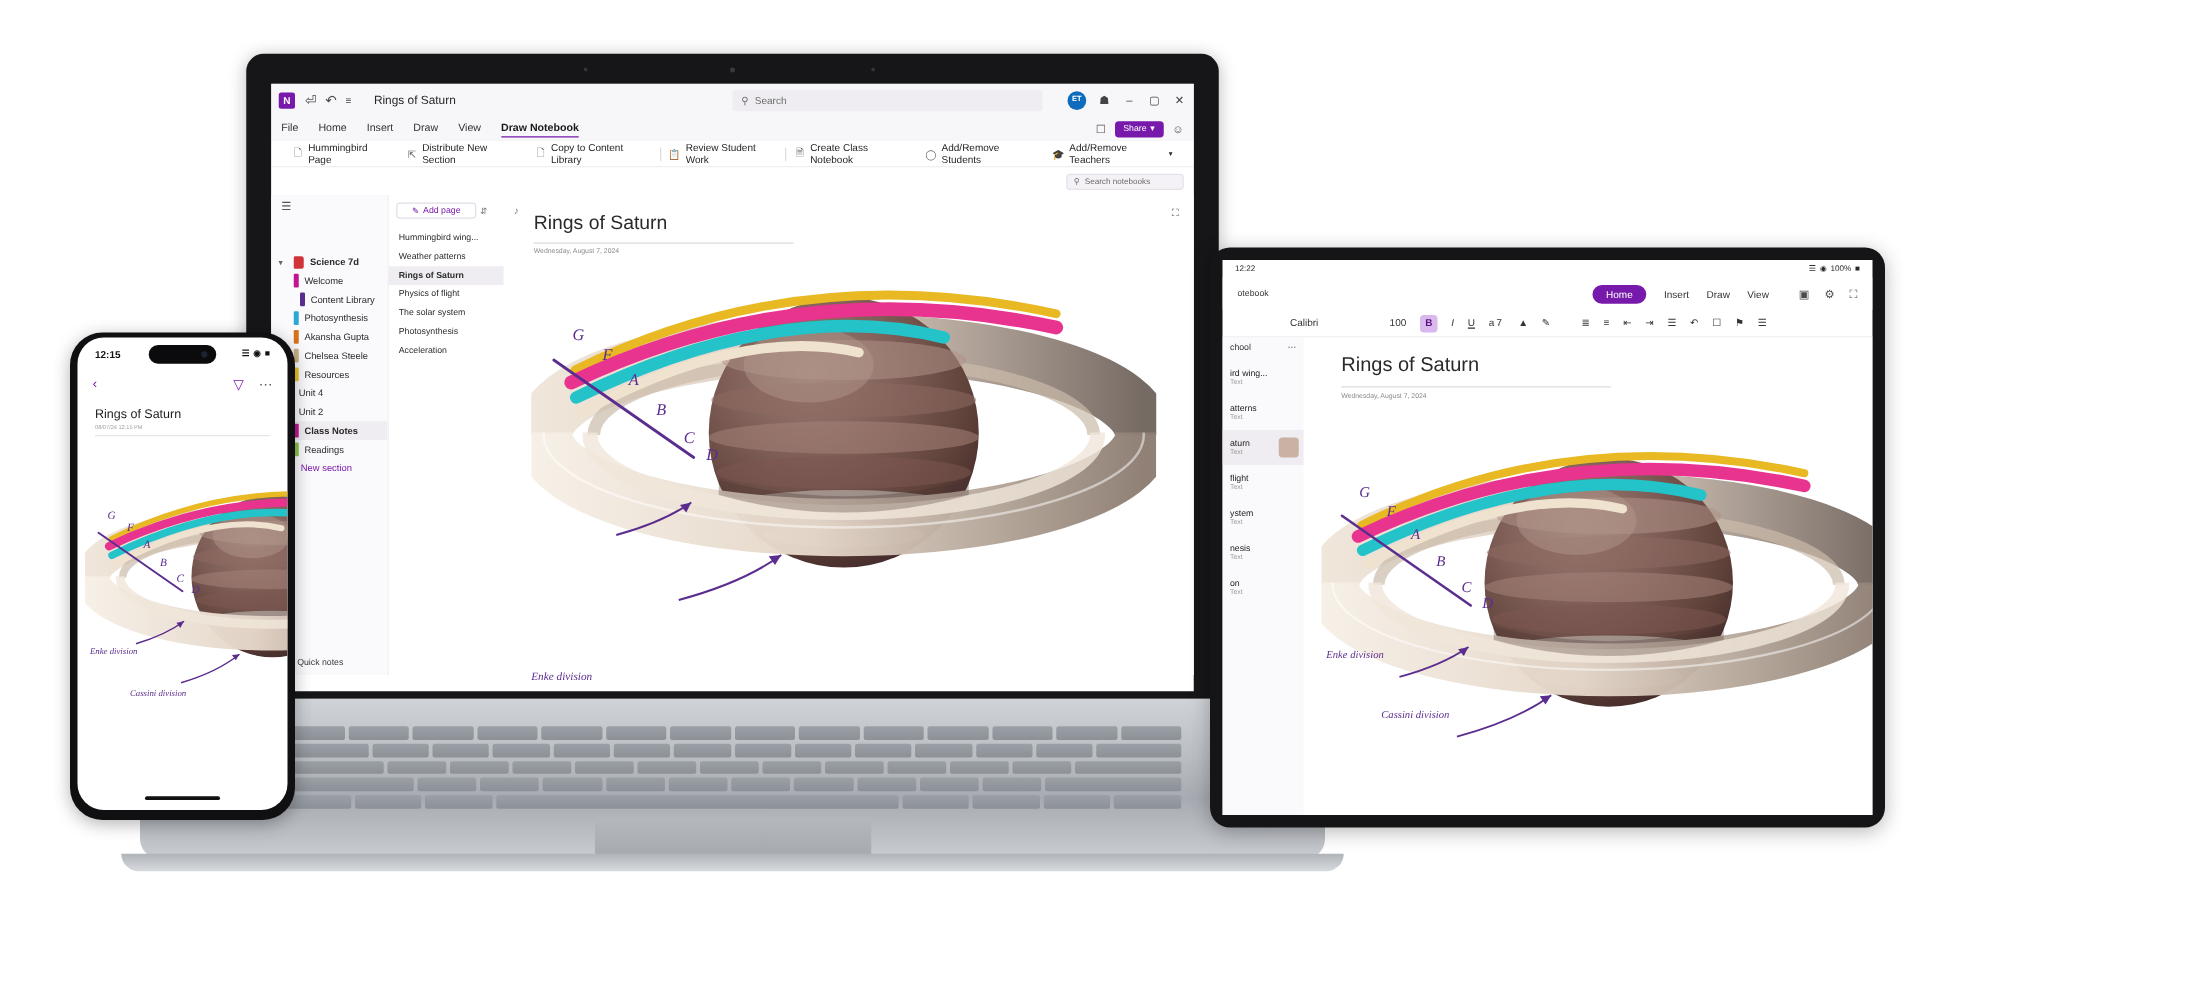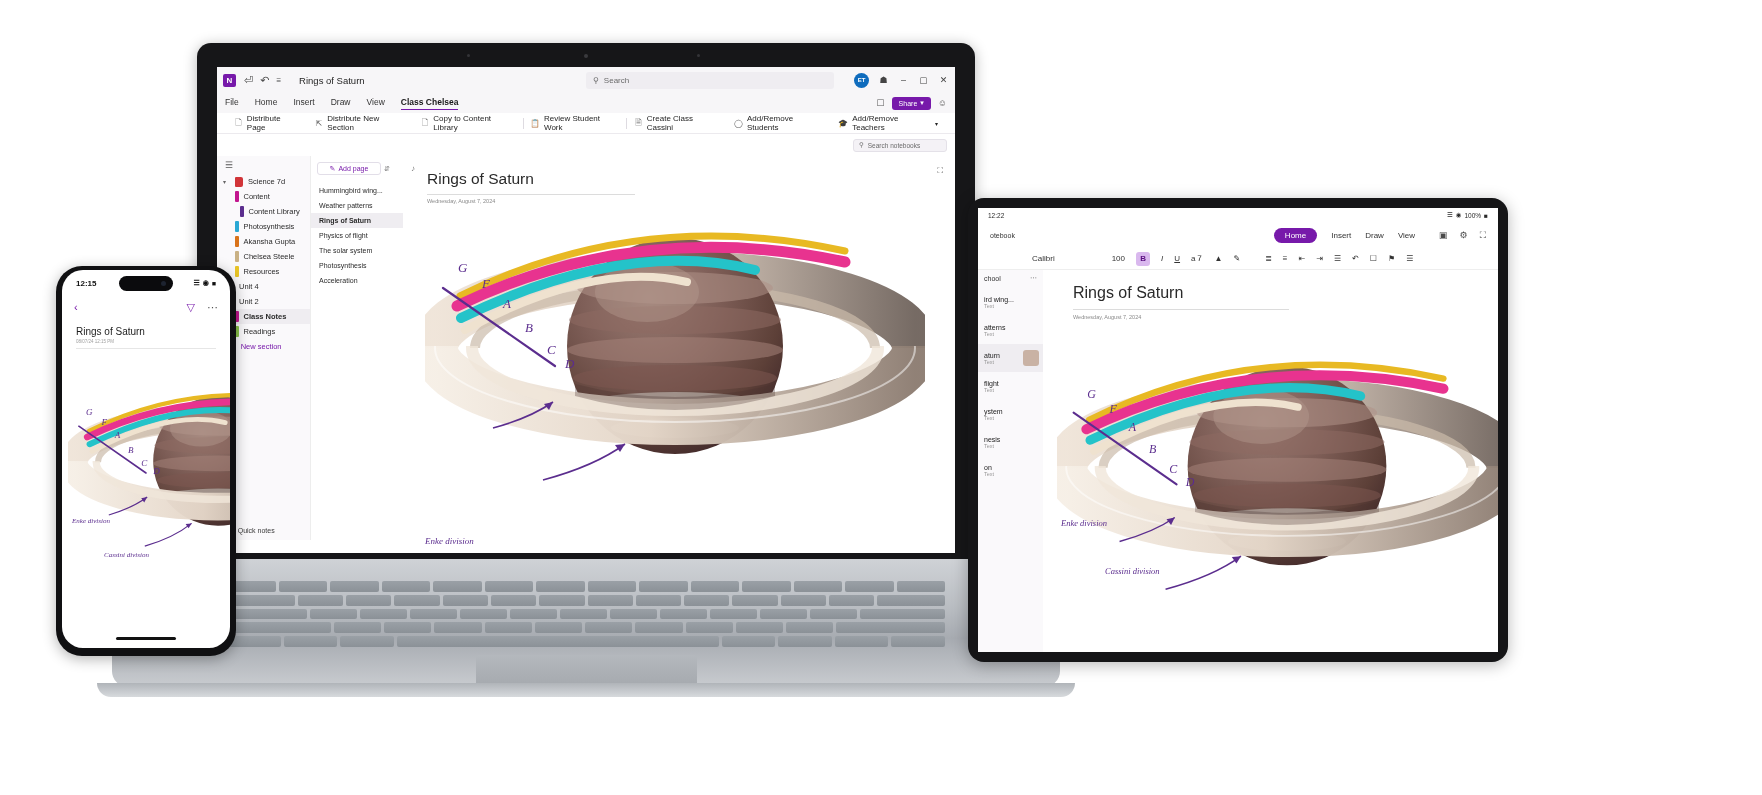--- a/index.html
+++ b/index.html
@@ -92,21 +92,21 @@
   .on-subbar { height:22px; background:#ffffff; display:flex; align-items:center; padding:0 8px; }
   .nb-search {
     margin-left:auto; width:94px; height:13px; background:#f4f2f6; border:1px solid #e4e1e8;
     border-radius:3px; display:flex; align-items:center; gap:4px; padding:0 5px; font-size:6.5px; color:#6b6b6b;
   }
 
   .on-body { display:flex; height:384px; background:#fff; }
   .on-navpane { width:93px; background:#faf9fb; padding:4px 0 0 0; position:relative; }
   .hamburger { font-size:9px; color:#555; padding:0 0 4px 8px; }
   .nav-row { display:flex; align-items:center; gap:5px; height:15px; padding-left:6px; font-size:7.5px; color:#2b2b2b; }
-  .nav-row.notebook { font-weight:normal; }
+  .nav-row.notebook { font-weight:bold;margin-top:28px; }
   .nav-row.selected { background:#efedf1; font-weight:bold; }
   .nav-chev { width:7px; font-size:6px; color:#666; }
   .nav-bar { width:3.5px; height:11px; border-radius:1px; }
   .nav-nb-ico { width:8px;height:10px;border-radius:1px 2px 2px 1px; }
   .quick-notes { position:absolute; bottom:6px; left:8px; display:flex; align-items:center; gap:4px;
     font-size:7px; color:#3a3a3a; }
 
   .on-pagelist { width:93px; background:#ffffff; border-left:1px solid #ededed; padding-top:6px; }
   .addpage {
     margin:0 auto 8px auto; width:64px; height:13px; border:1px solid #e2dee8; border-radius:3px;
@@ -207,53 +207,53 @@
             <span class="wbtn">✕</span>
           </div>
         </div>
 
         <div class="on-tabs">
           <div class="on-tab">File</div>
           <div class="on-tab">Home</div>
           <div class="on-tab">Insert</div>
           <div class="on-tab">Draw</div>
           <div class="on-tab">View</div>
-          <div class="on-tab active">Class Chelsea</div>
+          <div class="on-tab active">Draw Notebook</div>
           <div class="tabs-right">
             <span style="font-size:9px;color:#555">☐</span>
             <div class="share-btn">
               <span>Share</span>
               <span>▾</span>
             </div>
             <span style="font-size:9px;color:#555">☺</span>
           </div>
         </div>
 
         <div class="on-ribbon">
           <div class="rb-item">
             <span class="rb-ico">🗋</span>
-            <span>Distribute Page</span>
+            <span>Hummingbird Page</span>
           </div>
           <div class="rb-item">
             <span class="rb-ico">⇱</span>
             <span>Distribute New Section</span>
           </div>
           <div class="rb-item">
             <span class="rb-ico">🗋</span>
             <span>Copy to Content Library</span>
           </div>
           <div class="rb-sep"></div>
           <div class="rb-item">
             <span class="rb-ico">📋</span>
             <span>Review Student Work</span>
           </div>
           <div class="rb-sep"></div>
           <div class="rb-item">
             <span class="rb-ico">🗎</span>
-            <span>Create Class Cassini</span>
+            <span>Create Class Notebook</span>
           </div>
           <div class="rb-item">
             <span class="rb-ico">◯</span>
             <span>Add/Remove Students</span>
           </div>
           <div class="rb-item">
             <span class="rb-ico">🎓</span>
             <span>Add/Remove Teachers</span>
             <span style="font-size:6px">▾</span>
           </div>
@@ -272,21 +272,21 @@
             <div class="hamburger">☰</div>
 
             <div class="nav-row notebook">
               <span class="nav-chev">▾</span>
               <span class="nav-nb-ico" style="background:#d13438"></span>
               <span>Science 7d</span>
             </div>
 
             <div class="nav-row" style="padding-left:18px">
               <span class="nav-bar" style="background:#c2168e"></span>
-              <span>Content</span>
+              <span>Welcome</span>
             </div>
             <div class="nav-row" style="padding-left:23px">
               <span class="nav-bar" style="background:#5b2d8e"></span>
               <span>Content Library</span>
             </div>
             <div class="nav-row" style="padding-left:18px">
               <span class="nav-bar" style="background:#2ba8d4"></span>
               <span>Photosynthesis</span>
             </div>
             <div class="nav-row" style="padding-left:18px">

